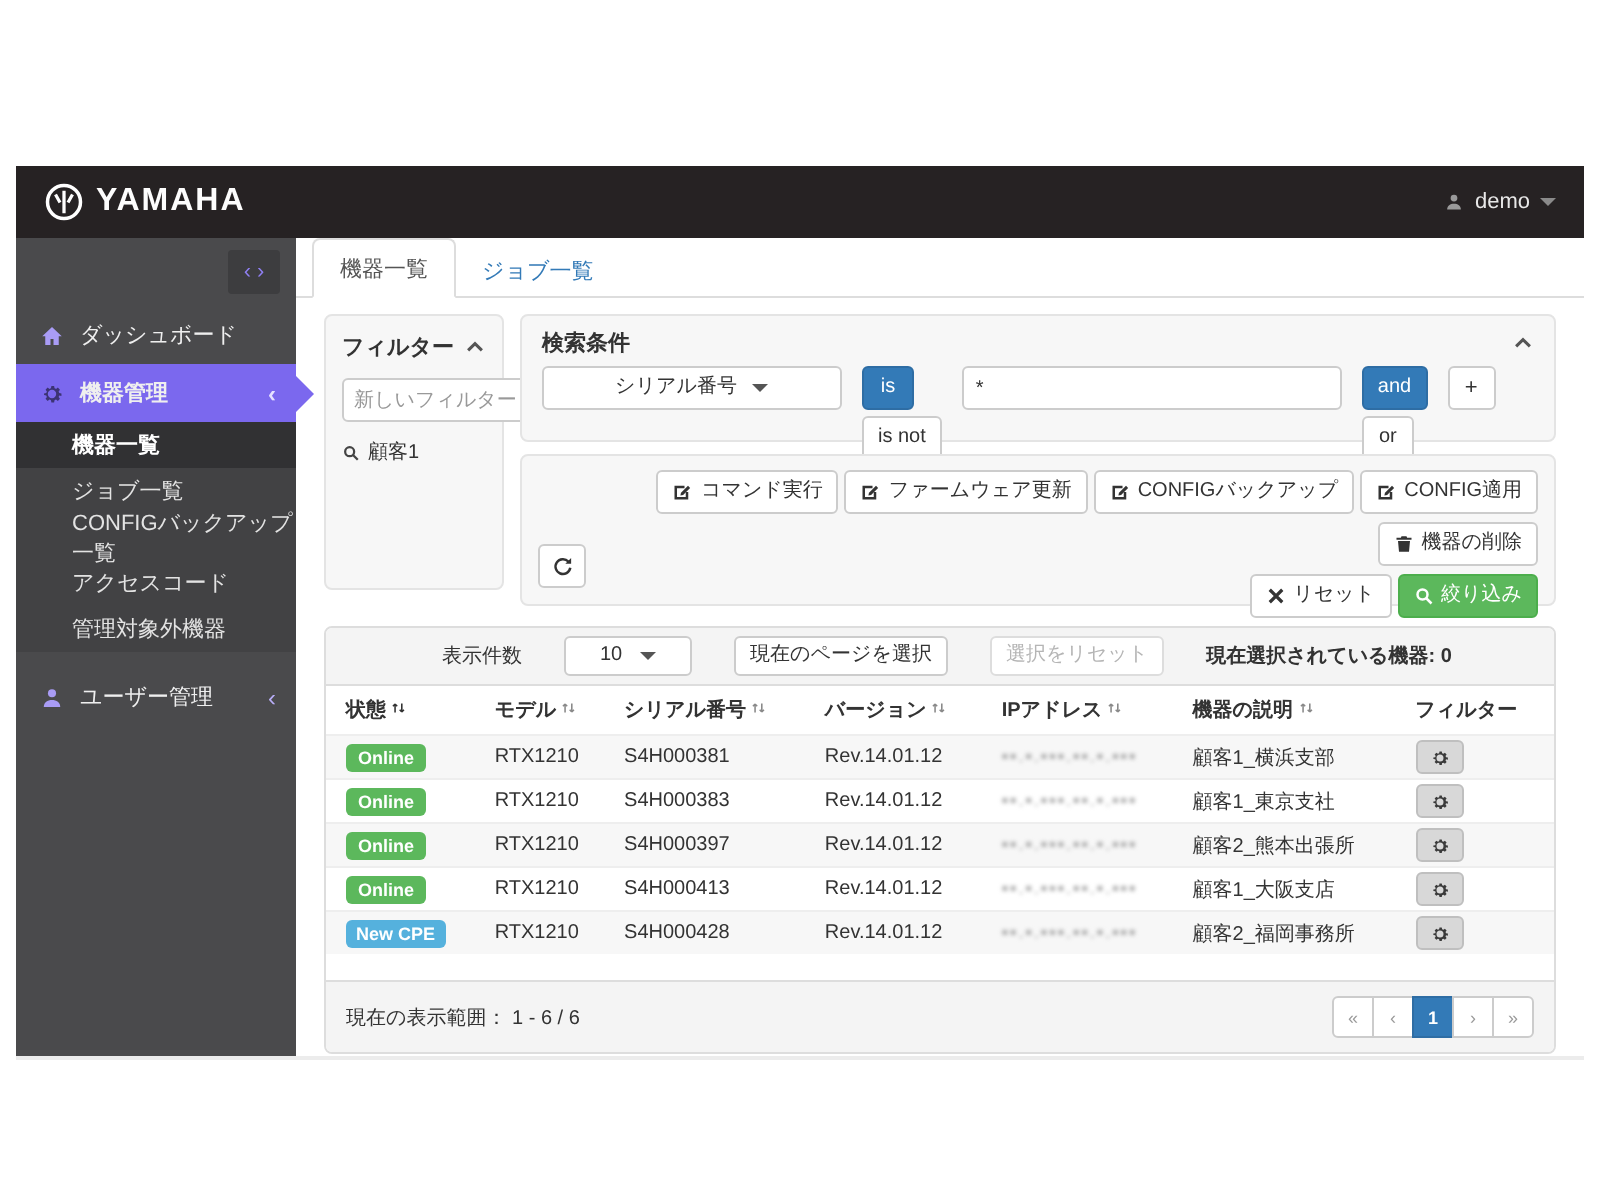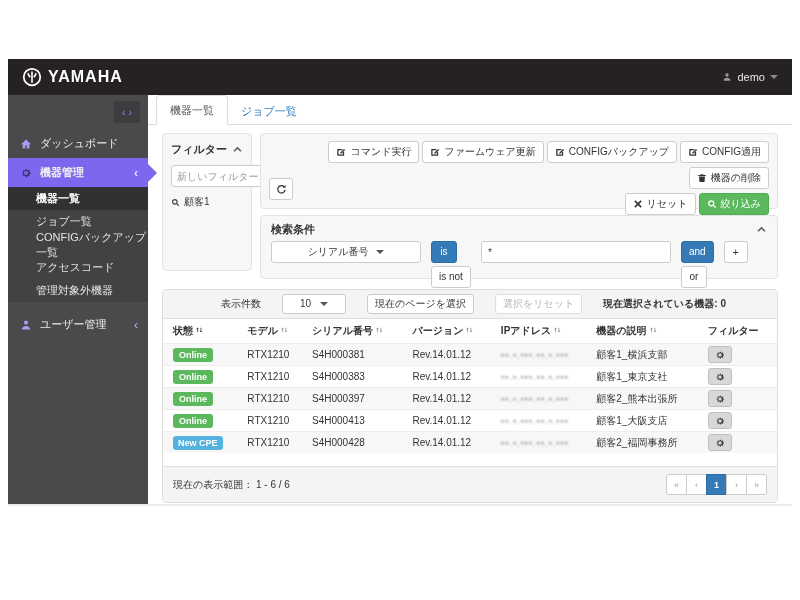--- a/index.html
+++ b/index.html
@@ -1,18 +1,18 @@
 <!DOCTYPE html>
 <html><head>
 <meta charset="utf-8">
 <style>
   * { margin:0; padding:0; box-sizing:border-box; }
   html,body { width:800px; height:600px; background:#fff; font-family:"Liberation Sans","DejaVu Sans",sans-serif; }
   .stage { position:relative; width:800px; height:600px; background:#fff; overflow:hidden; }
-  .app { position:absolute; left:8px; top:59px; width:784px; height:447px; background:#fff; border-bottom:2px solid #ececec; }
+  .app { position:absolute; left:8px; top:83px; width:784px; height:447px; background:#fff; border-bottom:2px solid #ececec; }
 
   
   .topbar { height:36px; background:#262223; display:flex; align-items:center; justify-content:space-between; padding:0 14px; }
   .brand { display:flex; align-items:center; gap:6px; color:#fff; }
   .brand svg { width:20px; height:20px; }
   .brand-name { font-size:16px; font-weight:800; letter-spacing:1px; color:#fdfdfd; }
   .userbox { display:flex; align-items:center; gap:5px; color:#e8e8e8; font-size:11px; cursor:pointer;justify-content:center; }
   .userbox svg { width:10px; height:10px; color:#9a9a9a; }
   .caret-down { width:0; height:0; border-left:4px solid transparent; border-right:4px solid transparent; border-top:4px solid #8a8a8a; display:inline-block; }
 
@@ -248,78 +248,20 @@
               <input class="filter-input" type="text" placeholder="新しいフィルター" style="">
               <div class="saved-filter">
                 <svg viewBox="0 0 16 16">
                     <use href="#i-search"></use>
                   </svg>
                 <span>顧客1</span>
               </div>
             </div>
 
             <div class="right-col">
-
-              <div class="panel actions-panel">
-                <button class="btn refresh-btn">
-                  <svg viewBox="0 0 16 16">
-                      <use href="#i-refresh"></use>
-                    </svg>
-                </button>
-                <div class="act-rows">
-                  <div class="act-row">
-                    <button class="btn">
-                        <svg viewBox="0 0 16 16">
-                          <use href="#i-edit"></use>
-                        </svg>
-                        <span>コマンド実行</span>
-                      </button>
-                    <button class="btn">
-                        <svg viewBox="0 0 16 16">
-                          <use href="#i-edit"></use>
-                        </svg>
-                        <span>ファームウェア更新</span>
-                      </button>
-                    <button class="btn">
-                        <svg viewBox="0 0 16 16">
-                          <use href="#i-edit"></use>
-                        </svg>
-                        <span>CONFIGバックアップ</span>
-                      </button>
-                    <button class="btn">
-                        <svg viewBox="0 0 16 16">
-                          <use href="#i-edit"></use>
-                        </svg>
-                        <span>CONFIG適用</span>
-                      </button>
-                  </div>
-                  <div class="act-row">
-                    <button class="btn">
-                        <svg viewBox="0 0 16 16">
-                          <use href="#i-trash"></use>
-                        </svg>
-                        <span>機器の削除</span>
-                      </button>
-                  </div>
-                  <div class="act-row">
-                    <button class="btn">
-                        <svg viewBox="0 0 16 16">
-                          <use href="#i-x"></use>
-                        </svg>
-                        <span>リセット</span>
-                      </button>
-                    <button class="btn btn-green">
-                        <svg viewBox="0 0 16 16">
-                          <use href="#i-search"></use>
-                        </svg>
-                        <span>絞り込み</span>
-                      </button>
-                  </div>
-                </div>
-              </div>
 
               <div class="panel search-panel">
                 <div class="panel-head">
                   <span class="panel-title">検索条件</span>
                   <svg class="chev-up" viewBox="0 0 16 16">
                       <use href="#i-chevup"></use>
                     </svg>
                 </div>
                 <div class="cond-row">
                   <button class="btn sel-btn">
@@ -331,20 +273,78 @@
                     <button class="btn op-btn">is not</button>
                   </div>
                   <input class="search-value" type="text" value="*" style="">
                   <div class="stack">
                     <button class="btn btn-blue op-btn">and</button>
                     <button class="btn op-btn">or</button>
                   </div>
                   <button class="btn plus-btn">+</button>
                 </div>
               </div>
+
+              <div class="panel actions-panel">
+                <button class="btn refresh-btn">
+                  <svg viewBox="0 0 16 16">
+                      <use href="#i-refresh"></use>
+                    </svg>
+                </button>
+                <div class="act-rows">
+                  <div class="act-row">
+                    <button class="btn">
+                        <svg viewBox="0 0 16 16">
+                          <use href="#i-edit"></use>
+                        </svg>
+                        <span>コマンド実行</span>
+                      </button>
+                    <button class="btn">
+                        <svg viewBox="0 0 16 16">
+                          <use href="#i-edit"></use>
+                        </svg>
+                        <span>ファームウェア更新</span>
+                      </button>
+                    <button class="btn">
+                        <svg viewBox="0 0 16 16">
+                          <use href="#i-edit"></use>
+                        </svg>
+                        <span>CONFIGバックアップ</span>
+                      </button>
+                    <button class="btn">
+                        <svg viewBox="0 0 16 16">
+                          <use href="#i-edit"></use>
+                        </svg>
+                        <span>CONFIG適用</span>
+                      </button>
+                  </div>
+                  <div class="act-row">
+                    <button class="btn">
+                        <svg viewBox="0 0 16 16">
+                          <use href="#i-trash"></use>
+                        </svg>
+                        <span>機器の削除</span>
+                      </button>
+                  </div>
+                  <div class="act-row">
+                    <button class="btn">
+                        <svg viewBox="0 0 16 16">
+                          <use href="#i-x"></use>
+                        </svg>
+                        <span>リセット</span>
+                      </button>
+                    <button class="btn btn-green">
+                        <svg viewBox="0 0 16 16">
+                          <use href="#i-search"></use>
+                        </svg>
+                        <span>絞り込み</span>
+                      </button>
+                  </div>
+                </div>
+              </div>
             </div>
           </div>
 
           <div class="table-panel">
             <div class="table-controls">
               <span class="tc-label">表示件数</span>
               <button class="btn pagesize-btn">
                 <span>10</span>
                 <span class="caret-down"></span>
               </button>

